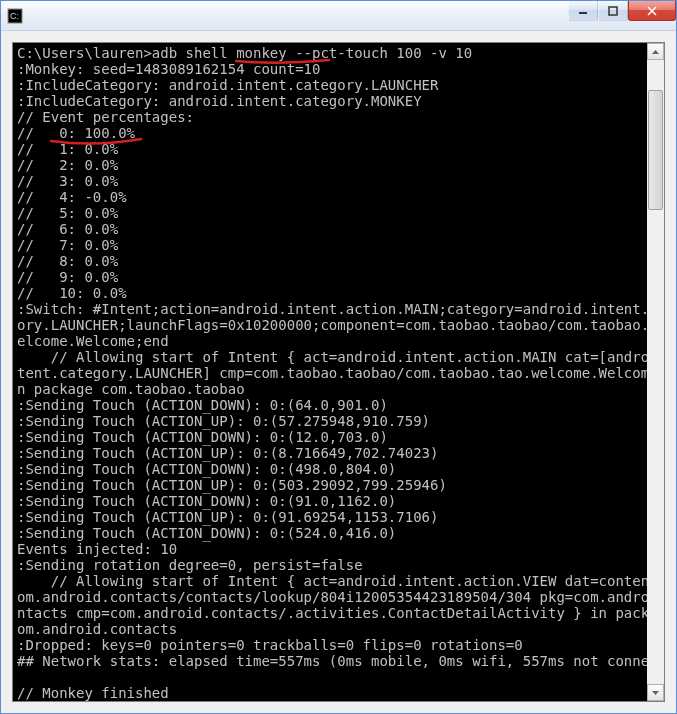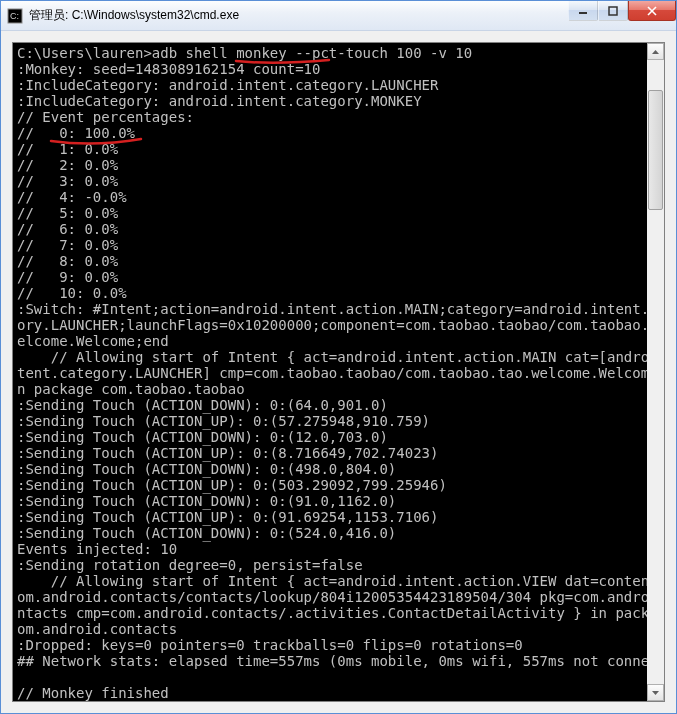--- a/index.html
+++ b/index.html
@@ -150,21 +150,20 @@
 
 <div class="window">
 
   <div class="titlebar">
     <span class="titlebar-icon">
       <svg viewBox="0 0 16 16">
         <rect x="1" y="1" width="14" height="14" fill="#000" stroke="#888" stroke-width="1"></rect>
         <text x="3" y="11" font-size="9" fill="#ccc" font-family="monospace">C:</text>
       </svg>
     </span>
-    <span class="titlebar-text">管理员: C:\Windows\system32\cmd.exe</span>
 
     <div class="window-controls">
       <div class="wbtn">
         <svg width="10" height="10">
             <line x1="1" y1="7" x2="9" y2="7" stroke="#333" stroke-width="2"></line>
           </svg>
       </div>
       <div class="wbtn">
         <svg width="10" height="10">
             <rect x="1" y="1" width="8" height="8" fill="none" stroke="#333" stroke-width="1.5"></rect>

